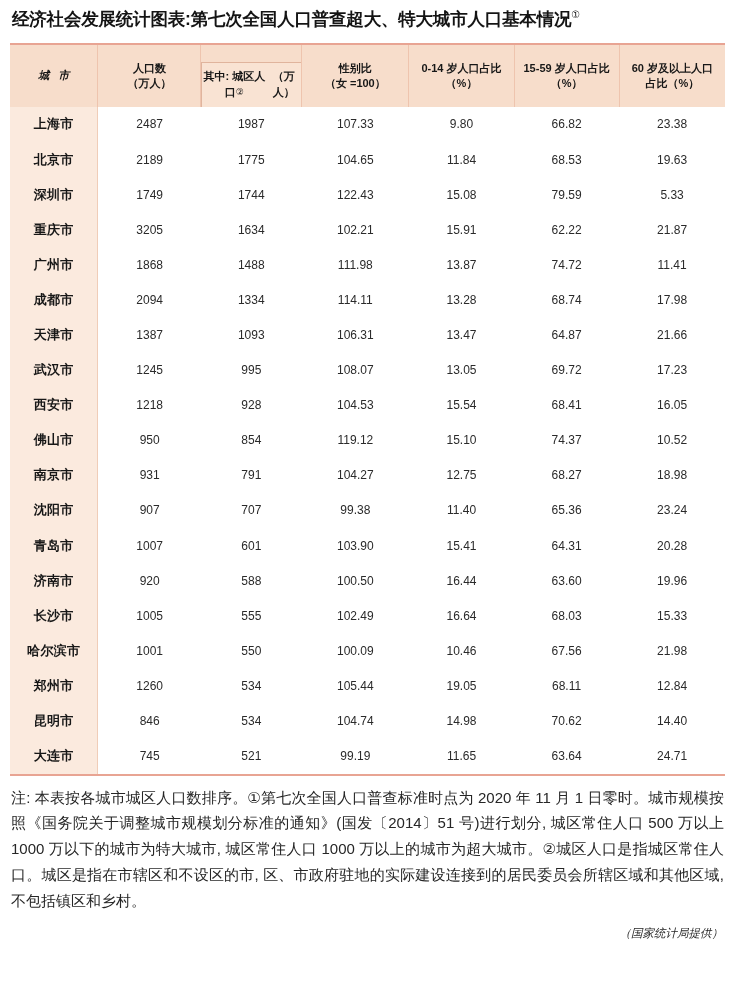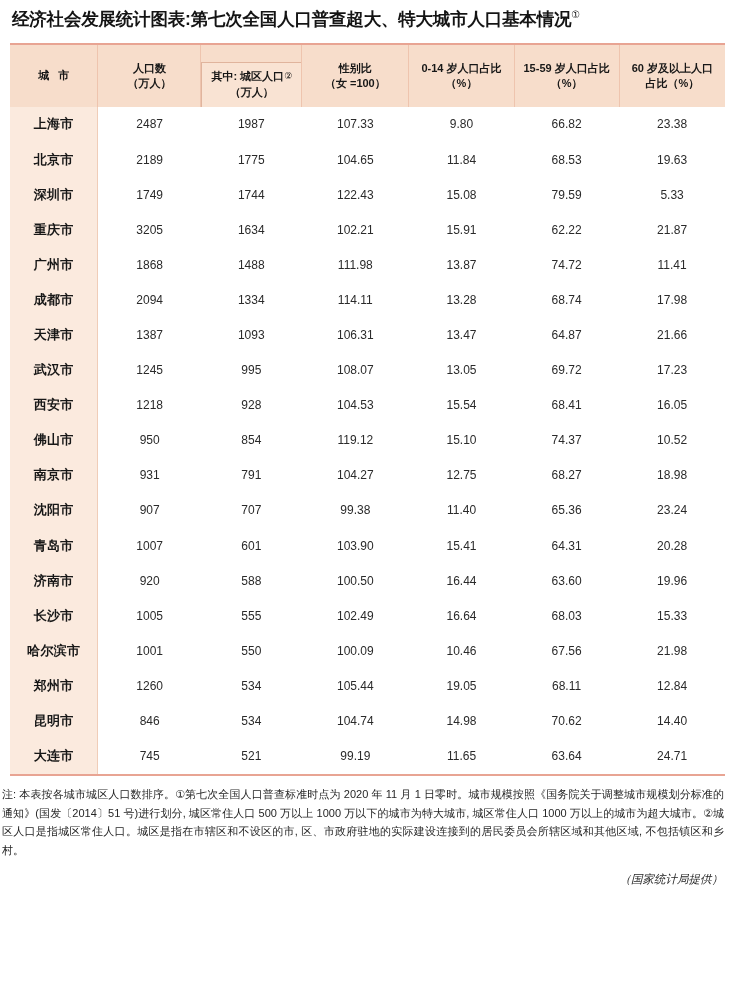--- a/index.html
+++ b/index.html
@@ -79,39 +79,40 @@
     vertical-align: middle;
     line-height: 1.35;
     padding: 0;
     height: 62px;
     position: relative;
   }
   thead th:last-child { border-right: none; }
   thead th.h-city {
     letter-spacing: 3px;
     text-indent: 3px;
+    font-style: italic;
   }
   
   thead th.h-urban {
     background: #f7ddcb;
     padding: 0;
   }
   .inset-box {
     position: absolute;
     left: 0;
     right: 0;
     top: 17px;
     bottom: 0;
     background: #f9e3d3;
     border-left: 1px solid #e0b49d;
     border-top: 1px solid #e0b49d;
     display: flex;
     align-items: center;
     justify-content: center;
-    flex-direction: column;
+    flex-direction: row;
     line-height: 1.45;
   }
   .hd-line { display: block; }
   .circled {
     font-size: 9px;
     vertical-align: 1px;
     font-weight: normal;
   }
 
   
@@ -129,22 +130,22 @@
     background: #fbeade;
     font-size: 13px;
     font-weight: bold;
     color: #171717;
     border-right: 1px solid #f0cdb8;
     letter-spacing: 0.3px;
   }
 
   
   .note {
-    margin: 9px 11px 0 2px;
-    font-size: 11px;
+    margin: 9px 11px 0 11px;
+    font-size: 15px;
     line-height: 1.72;
     color: #262626;
     text-align: justify;
     text-justify: inter-ideograph;
   }
   .source {
     margin: 12px 12px 0 0;
     text-align: right;
     font-size: 11.5px;
     color: #262626;

